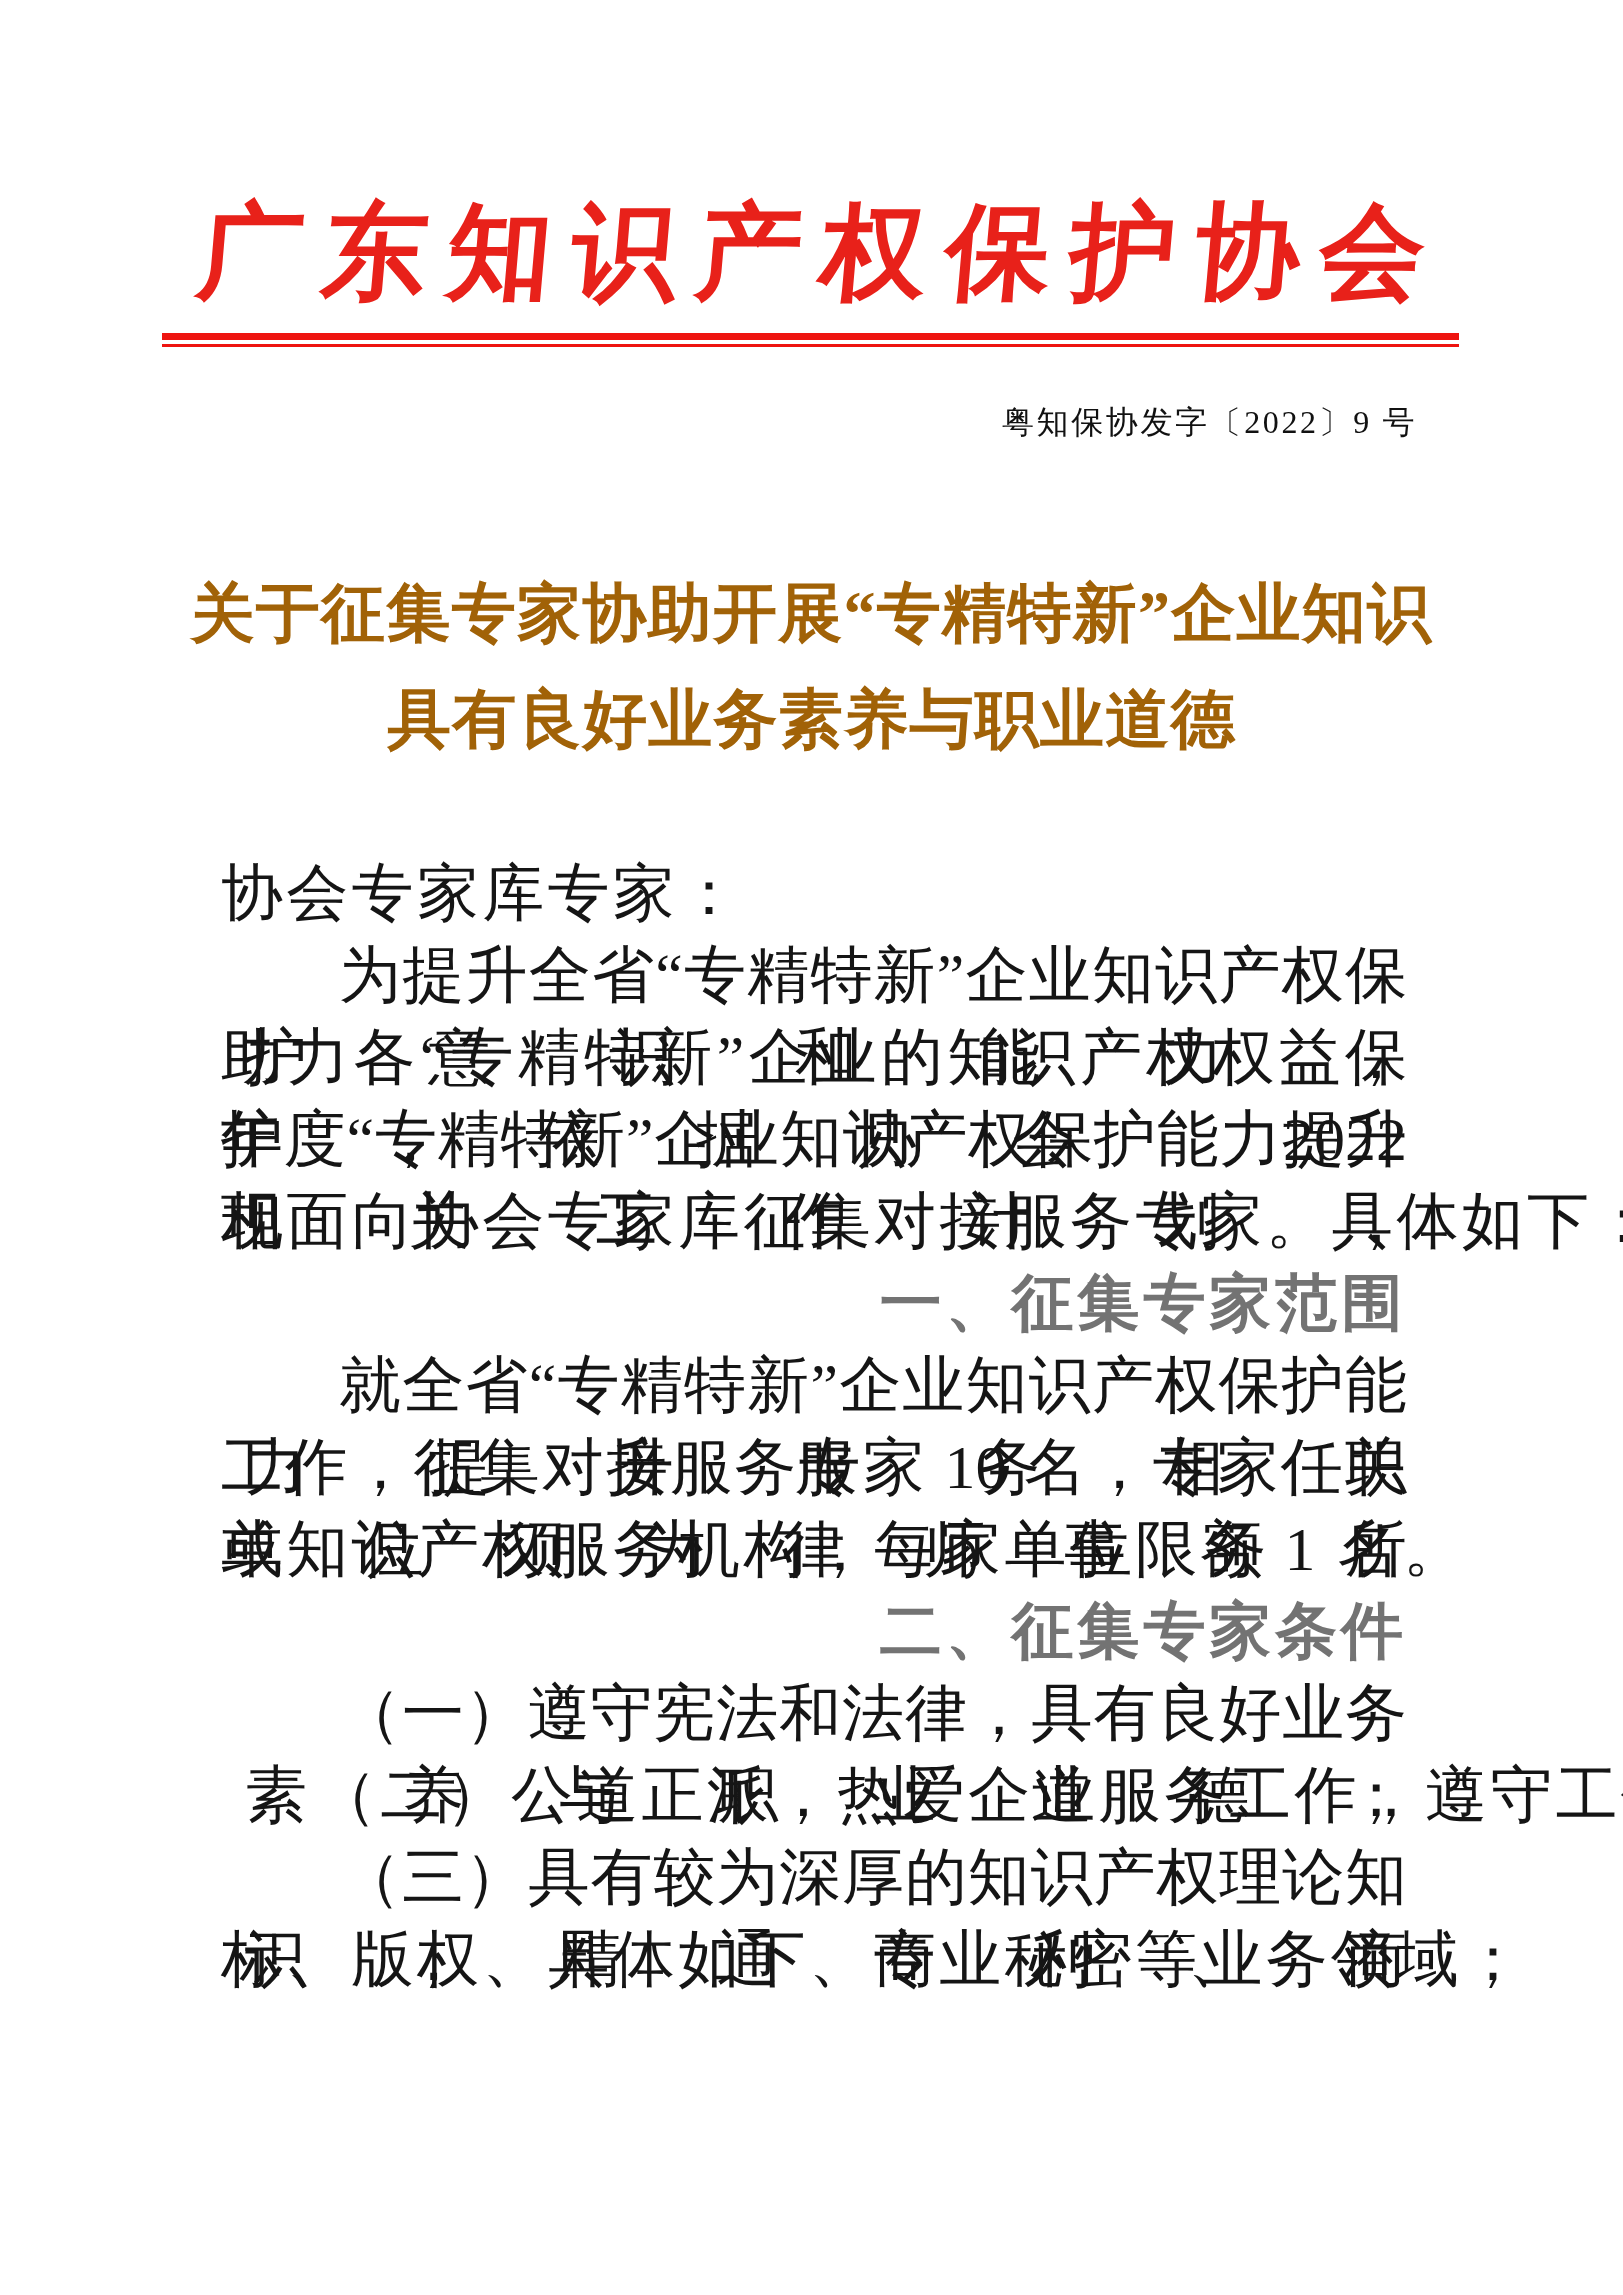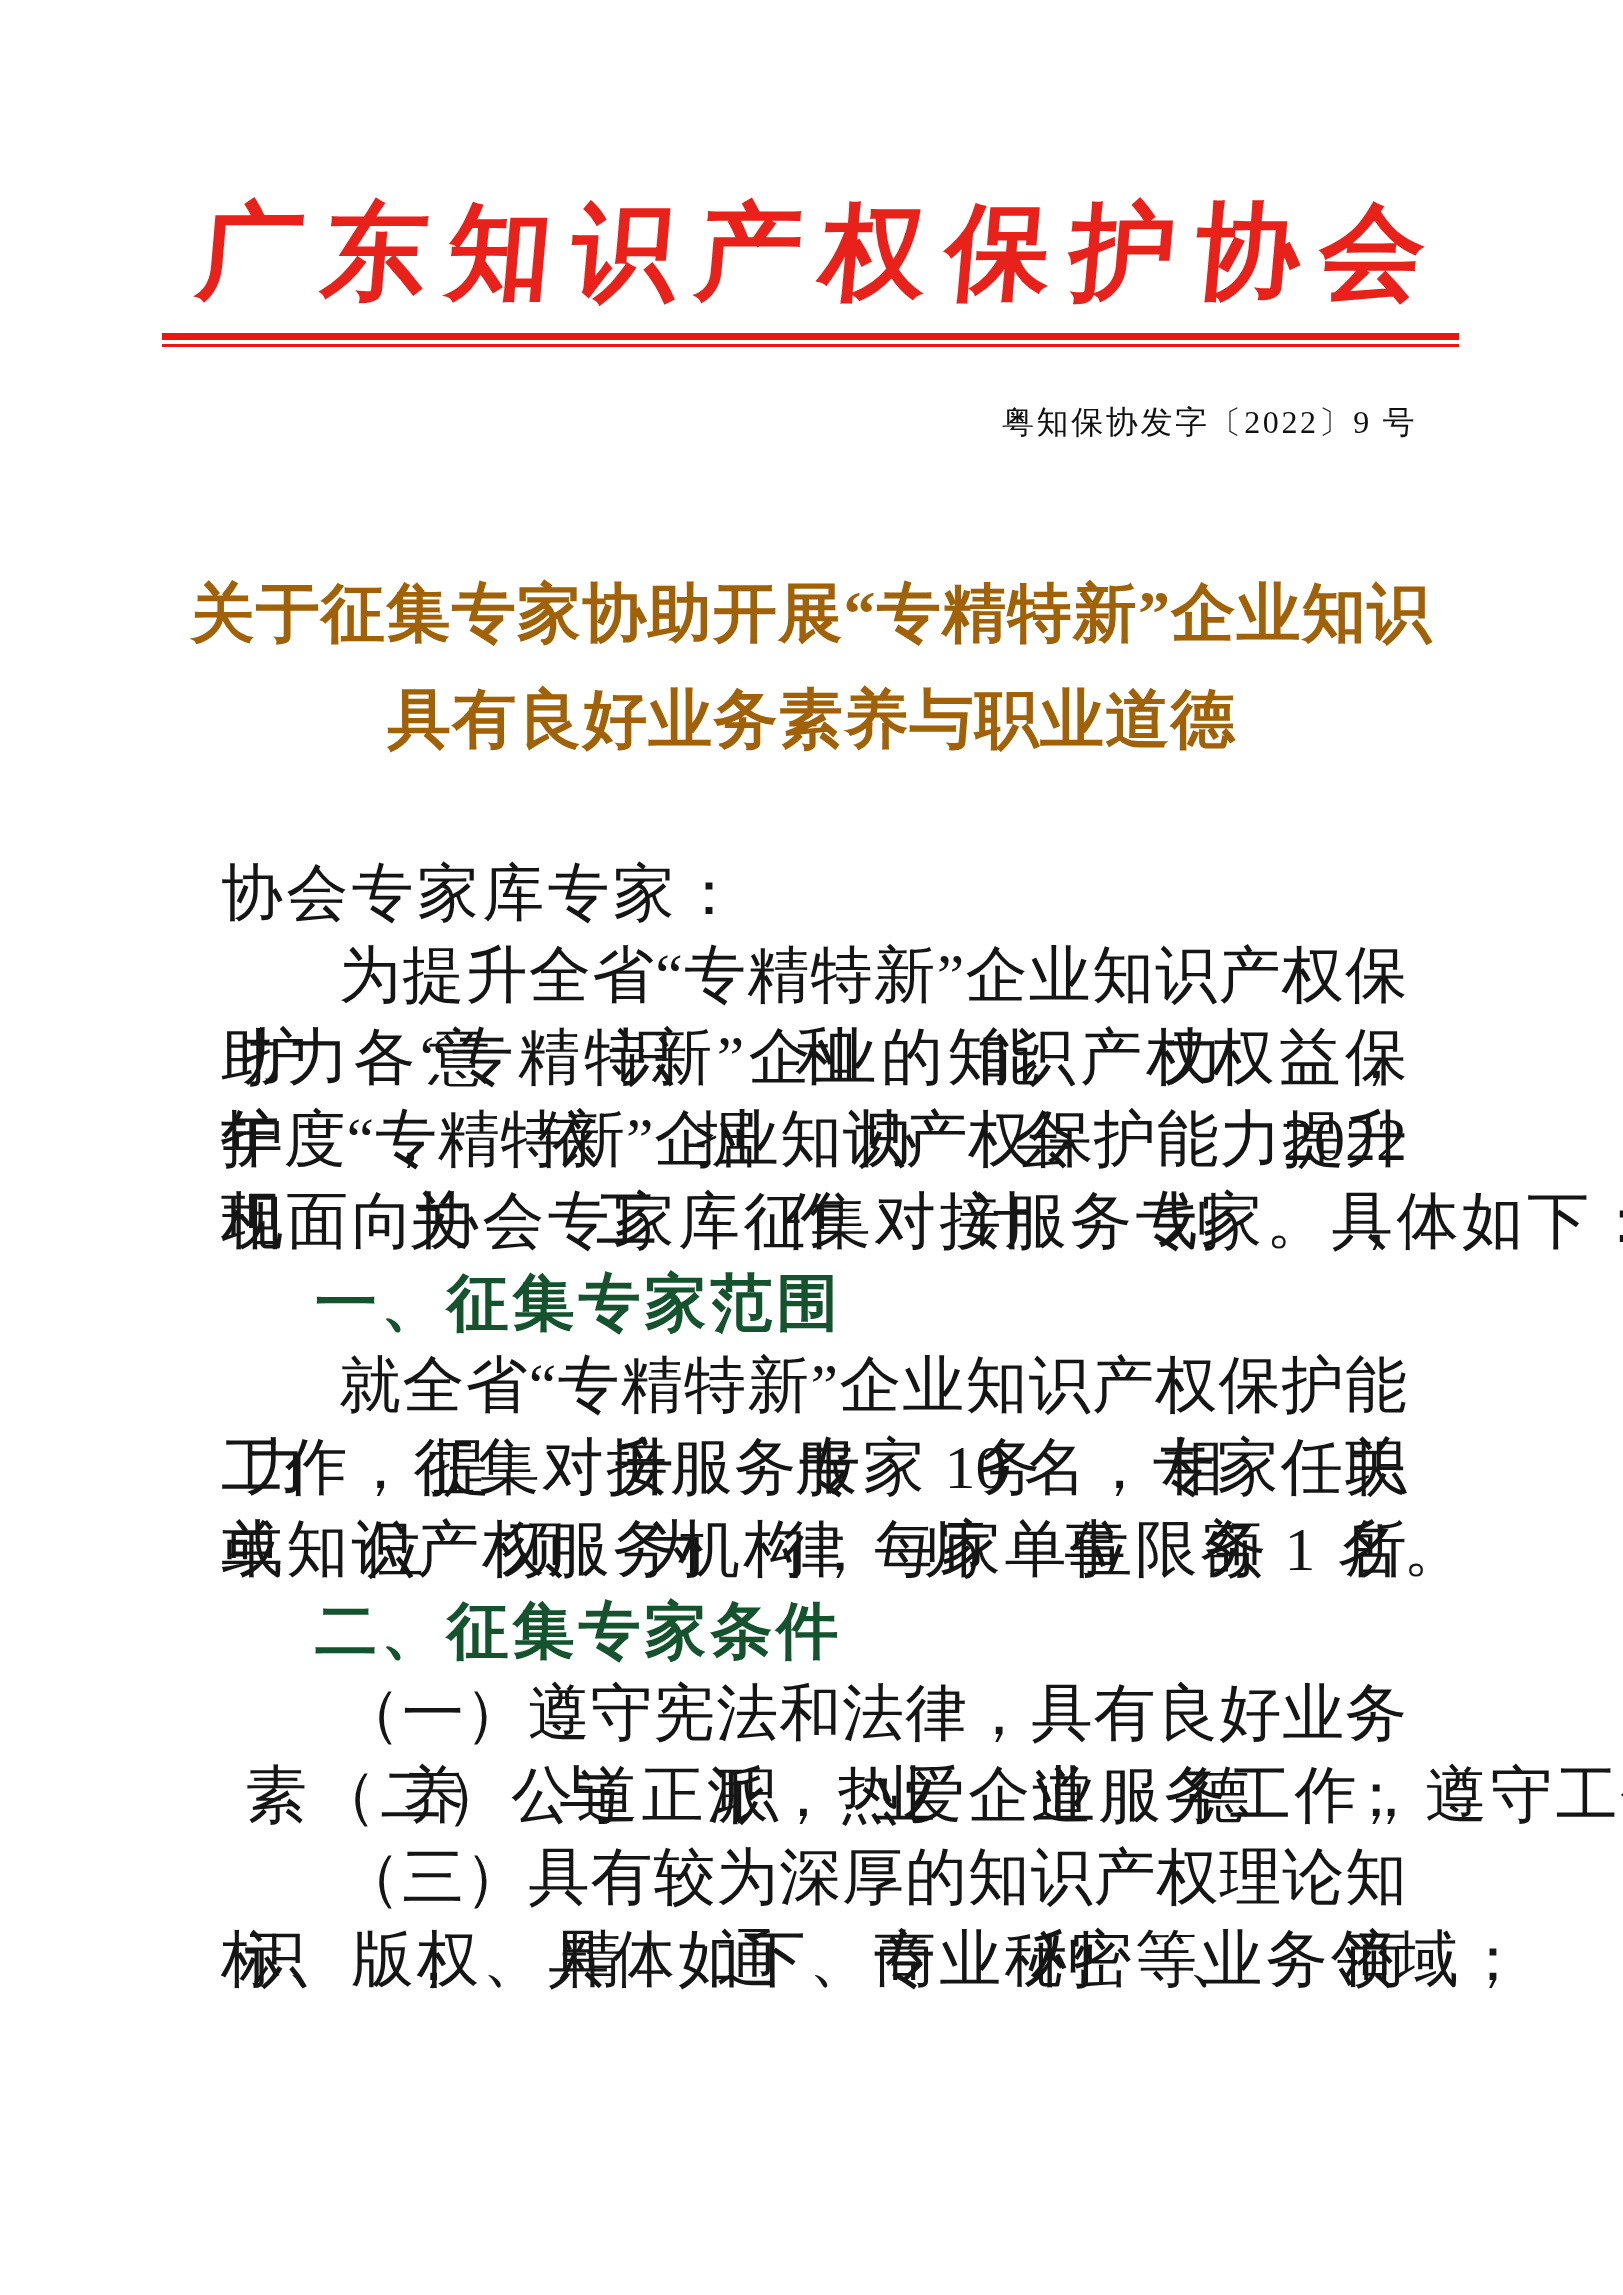--- a/index.html
+++ b/index.html
@@ -81,21 +81,22 @@
     white-space:normal;
     text-align:justify;
     text-align-last:justify;
   }
   .line.indent{ padding-left:94px; }
   .line.indent.stretch{ padding-left:0; text-indent:94px;margin-left:24px; }
   .line.head{
     font-family:"Liberation Sans","DejaVu Sans",sans-serif;
     font-weight:bold;
     letter-spacing:3.9px;
-    color:#14532d;
+    color:#737373;
+    text-align:right;
   }
 </style>
 </head>
 <body>
 
 <div class="page">
 
   <div class="org-title">广东知识产权保护协会</div>
 
   <div class="rule-thick"></div>

